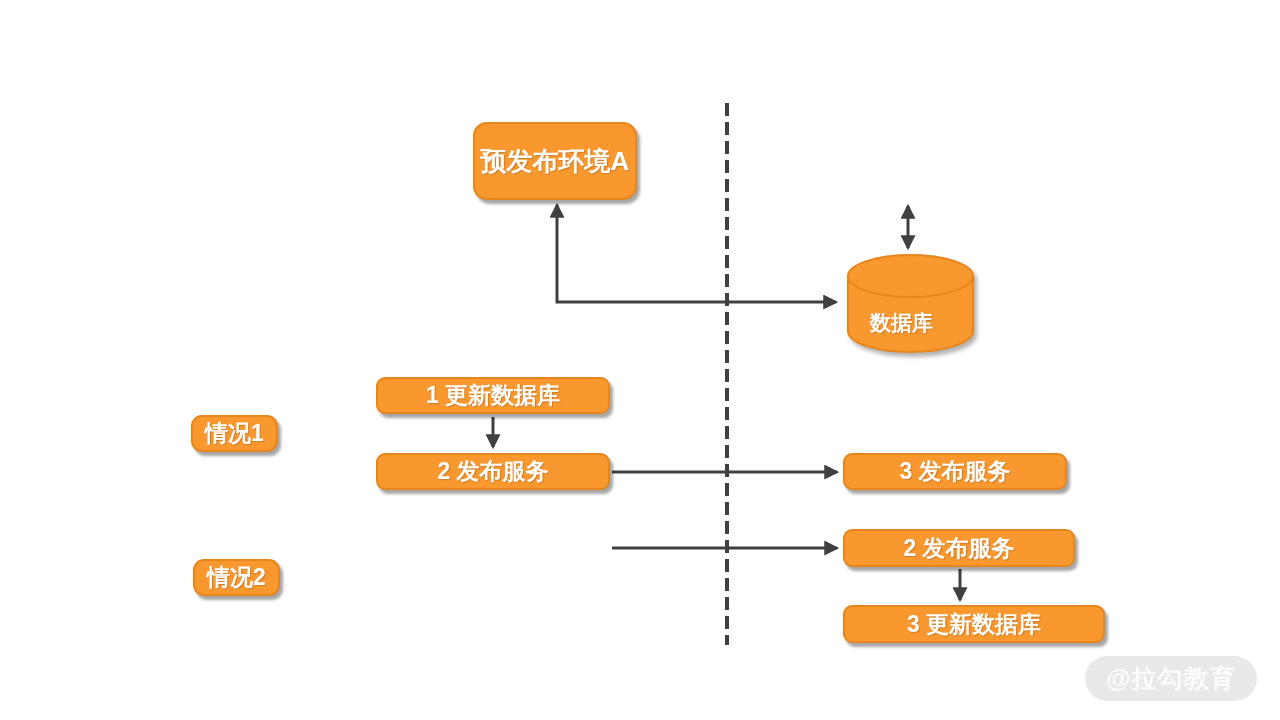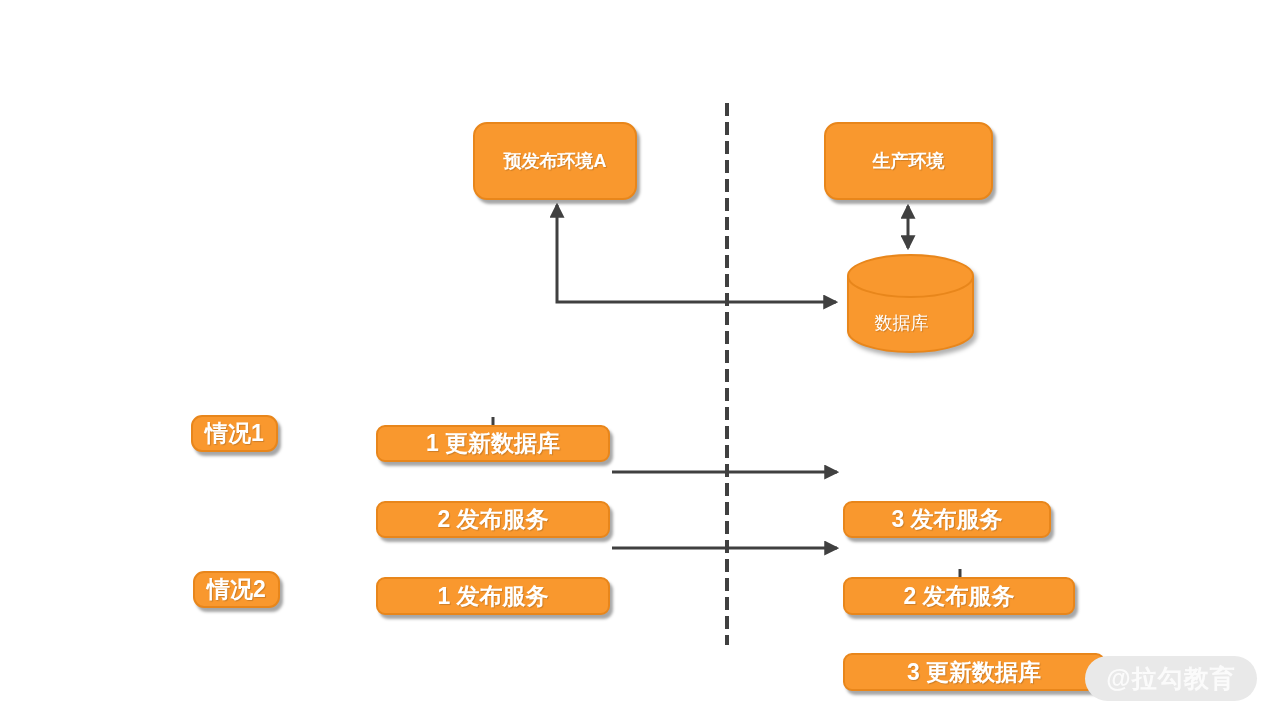--- a/index.html
+++ b/index.html
@@ -22,27 +22,27 @@
     position:absolute;
     background:var(--node-fill);
     border:2px solid var(--node-border);
     color:var(--node-text);
     font-weight:bold;
     display:flex;align-items:center;justify-content:center;
     box-shadow:3px 4px 3px rgba(0,0,0,0.35);
     text-shadow:1px 1px 1px rgba(0,0,0,0.18);
     white-space:nowrap;
   }
-  .node-big{border-radius:14px;font-size:18px;}
-  .node-step{border-radius:9px;font-size:23px;margin-top:48px;}
+  .node-big{border-radius:14px;font-size:26px;}
+  .node-step{border-radius:9px;font-size:23px;}
   .node-case{border-radius:11px;font-size:23px;}
   .db-label{
     position:absolute;left:848px;top:303px;width:107px;height:40px;
     display:flex;align-items:center;justify-content:center;
-    color:var(--node-text);font-size:18px;font-weight:normal;
+    color:var(--node-text);font-size:21px;font-weight:bold;
     text-shadow:1px 1px 1px rgba(0,0,0,0.18);
   }
   .line{stroke:var(--connector);stroke-width:3;fill:none;}
   .dashed{stroke:var(--connector);stroke-width:4;fill:none;stroke-dasharray:13 6;}
   marker path{fill:var(--connector);}
   .cyl{fill:var(--node-fill);stroke:var(--node-border);stroke-width:2;}
   .watermark{
     position:absolute;left:1085px;top:656px;width:172px;height:45px;
     background:var(--watermark-bg);border-radius:23px;
     display:flex;align-items:center;justify-content:center;
@@ -73,35 +73,33 @@
 
     <path class="line" d="M493,417 V447" marker-end="url(#ah)"></path>
     <path class="line" d="M612,472 H837" marker-end="url(#ah)"></path>
 
     <path class="line" d="M612,548 H837" marker-end="url(#ah)"></path>
     <path class="line" d="M960,569 V600" marker-end="url(#ah)"></path>
   </svg>
 
   <div class="node node-big" style="left:473px;top:122px;width:164px;height:78px;">预发布环境A</div>
 
-  <div class="node node-big" style="left:824px;top:122px;width:169px;height:78px;">生产环境</div>
 
   <div class="db-label">数据库</div>
 
   <div class="node node-case" style="left:191px;top:415px;width:87px;height:37px;">情况1</div>
 
   <div class="node node-step" style="left:376px;top:377px;width:234px;height:37px;">1 更新数据库</div>
 
   <div class="node node-step" style="left:376px;top:453px;width:234px;height:37px;">2 发布服务</div>
 
-  <div class="node node-step" style="left:843px;top:453px;width:208px;height:37px;">3 发布服务</div>
+  <div class="node node-step" style="left:843px;top:453px;width:224px;height:37px;">3 发布服务</div>
 
-  <div class="node node-case" style="left:193px;top:571px;width:87px;height:37px;">情况2</div>
+  <div class="node node-case" style="left:193px;top:559px;width:87px;height:37px;">情况2</div>
 
-  <div class="node node-step" style="left:376px;top:529px;width:234px;height:38px;">1 发布服务</div>
 
   <div class="node node-step" style="left:843px;top:529px;width:232px;height:38px;">2 发布服务</div>
 
   <div class="node node-step" style="left:843px;top:605px;width:262px;height:38px;">3 更新数据库</div>
 
   <div class="watermark">@拉勾教育</div>
 
 </div>
 
 </body></html>

